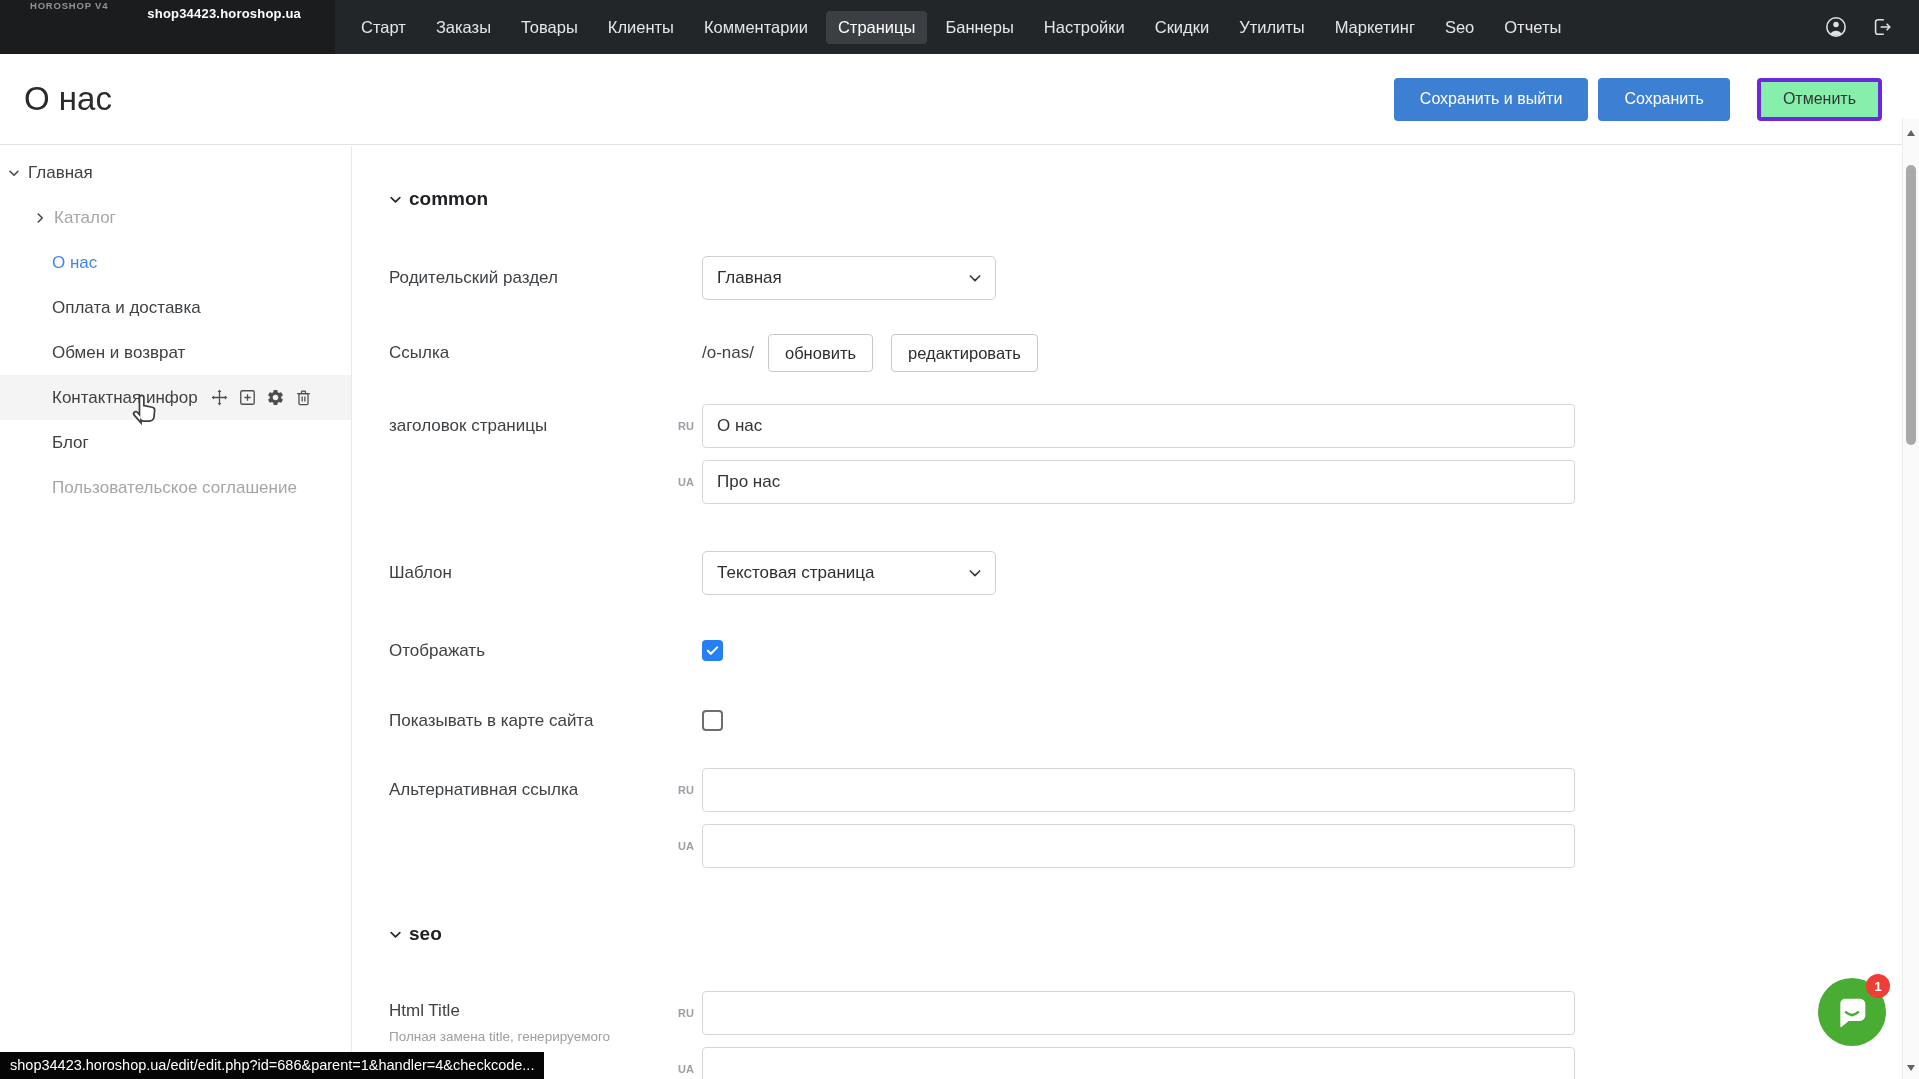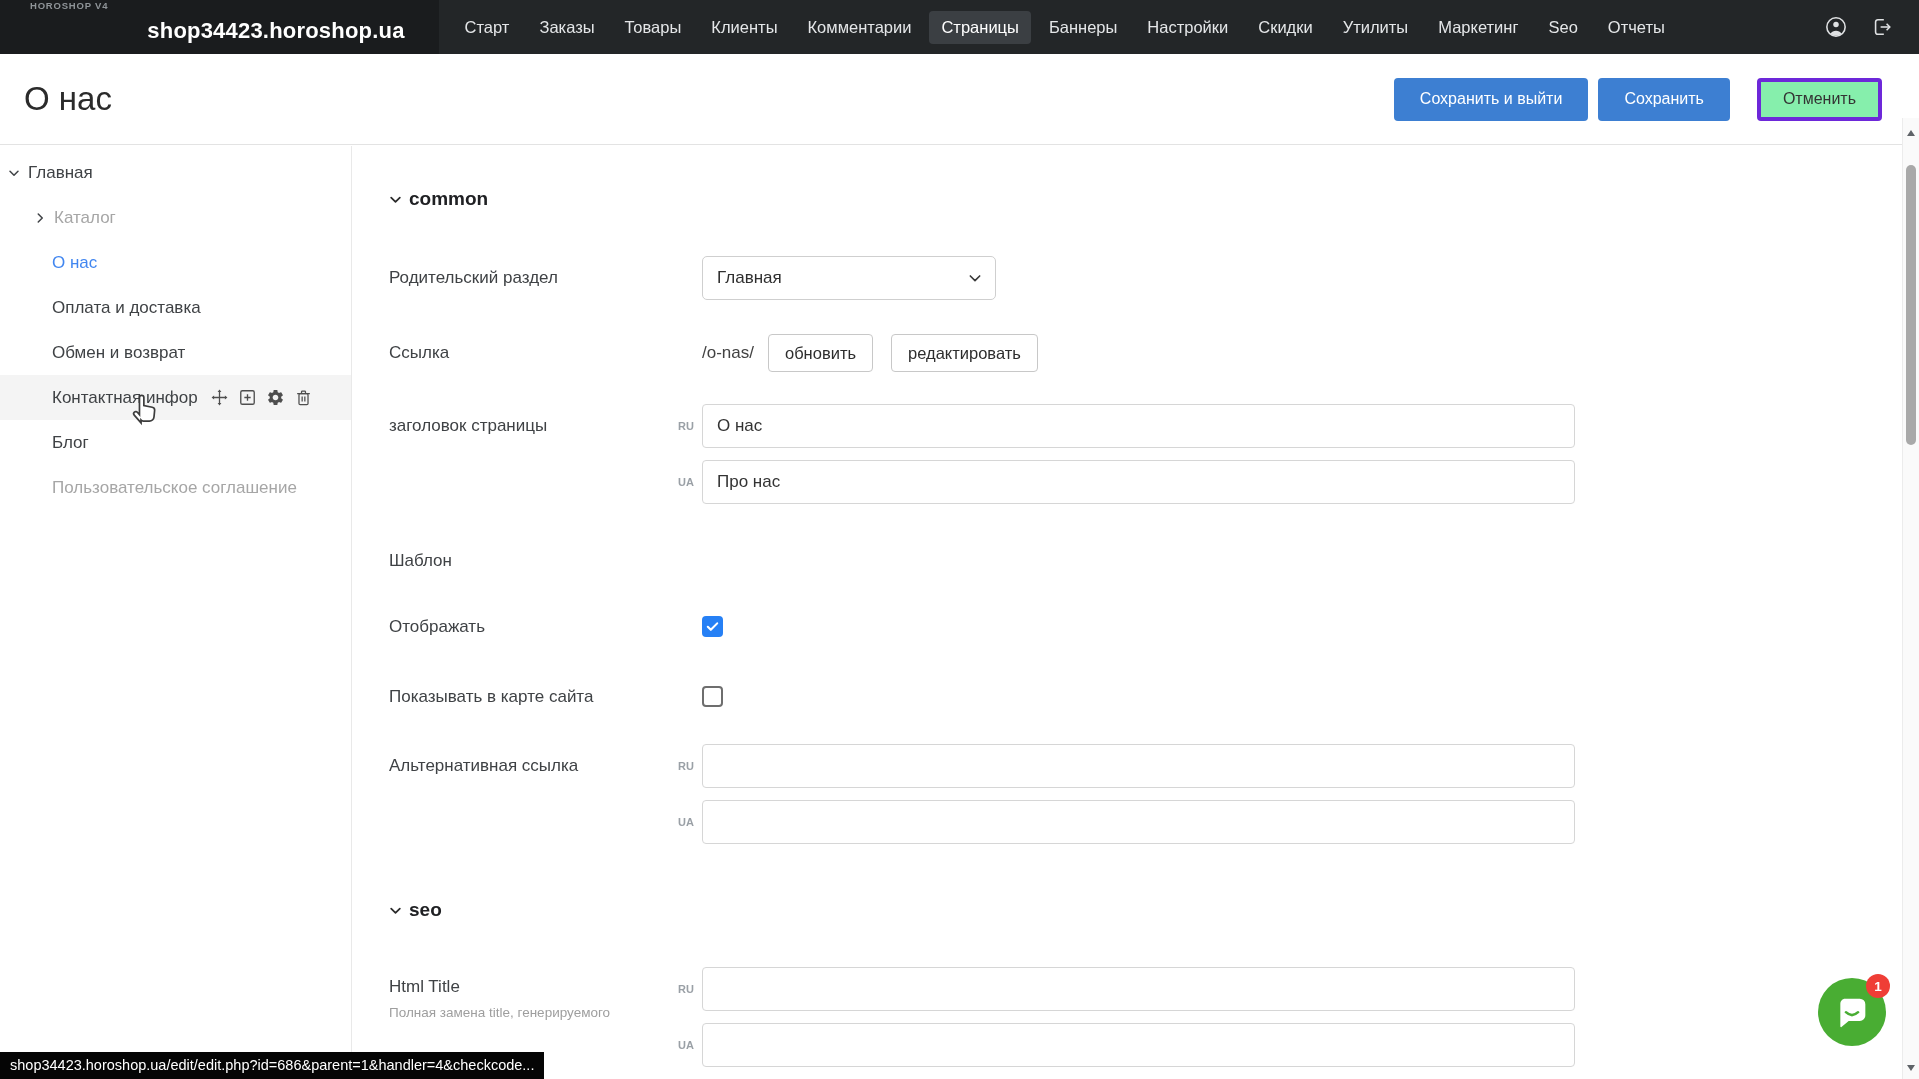--- a/index.html
+++ b/index.html
@@ -6,21 +6,21 @@
   html,body { width:1919px; height:1079px; overflow:hidden; background:#fff;
     font-family:"Liberation Sans","DejaVu Sans",sans-serif; }
   body { position:relative; }
 
   
   .topbar { position:absolute; left:0; top:0; width:1919px; height:54px;
     background:#232628; display:flex; align-items:center; z-index:40; }
   .brand { background:#1a1c1e; height:54px; display:flex; flex-direction:row;
     justify-content:center; padding:0 34px 0 30px;gap:39px; }
   .brand-small { font-size:9.5px; font-weight:bold; letter-spacing:.8px; color:#8f9498; }
-  .brand-domain { font-size:22px; font-weight:bold; color:#fff; letter-spacing:.2px; margin-top:18px; }
+  .brand-domain { font-size:13px; font-weight:bold; color:#fff; letter-spacing:.2px; margin-top:6px; }
   .nav { display:flex; align-items:center; gap:6px; margin-left:14px; }
   .nav-item { color:#e4e6e8; font-size:16.5px; padding:7px 12px; border-radius:4px;
     white-space:nowrap; cursor:pointer; }
   .nav-item.active { background:#3b3f43; color:#fff; }
   .topbar-right { margin-left:auto; display:flex; align-items:center; gap:24px;
     padding-right:26px; color:#dfe1e3; }
   .topbar-icon { width:22px; height:22px; display:block; cursor:pointer; }
 
   
   .page-header { position:absolute; left:0; top:54px; width:1919px; height:91px;
@@ -269,20 +269,28 @@
       </div>
       <div class="lang-line">
         <span class="lang-badge">UA</span>
         <input class="text-input" type="text" value="Про нас" style="">
       </div>
     </div>
   </div>
 
   <div class="frow mb-45">
     <div class="flabel">Шаблон</div>
+    <div class="fcontrol ctrl-pad">
+      <div class="select-box">
+        <span>Текстовая страница</span>
+        <svg class="chev" viewBox="0 0 24 24">
+            <path d="M4 8.5l8 8 8-8" fill="none" stroke="currentColor" stroke-width="2.8" stroke-linecap="round" stroke-linejoin="round"></path>
+          </svg>
+      </div>
+    </div>
   </div>
 
   <div class="frow mb-49">
     <div class="flabel">Отображать</div>
     <div class="fcontrol ctrl-pad">
       <div class="checkbox checked">
         <svg viewBox="0 0 24 24">
             <path d="M4.5 12.5l4.8 4.8L19.5 7" fill="none" stroke="#fff" stroke-width="3.4" stroke-linecap="round" stroke-linejoin="round"></path>
           </svg>
       </div>

